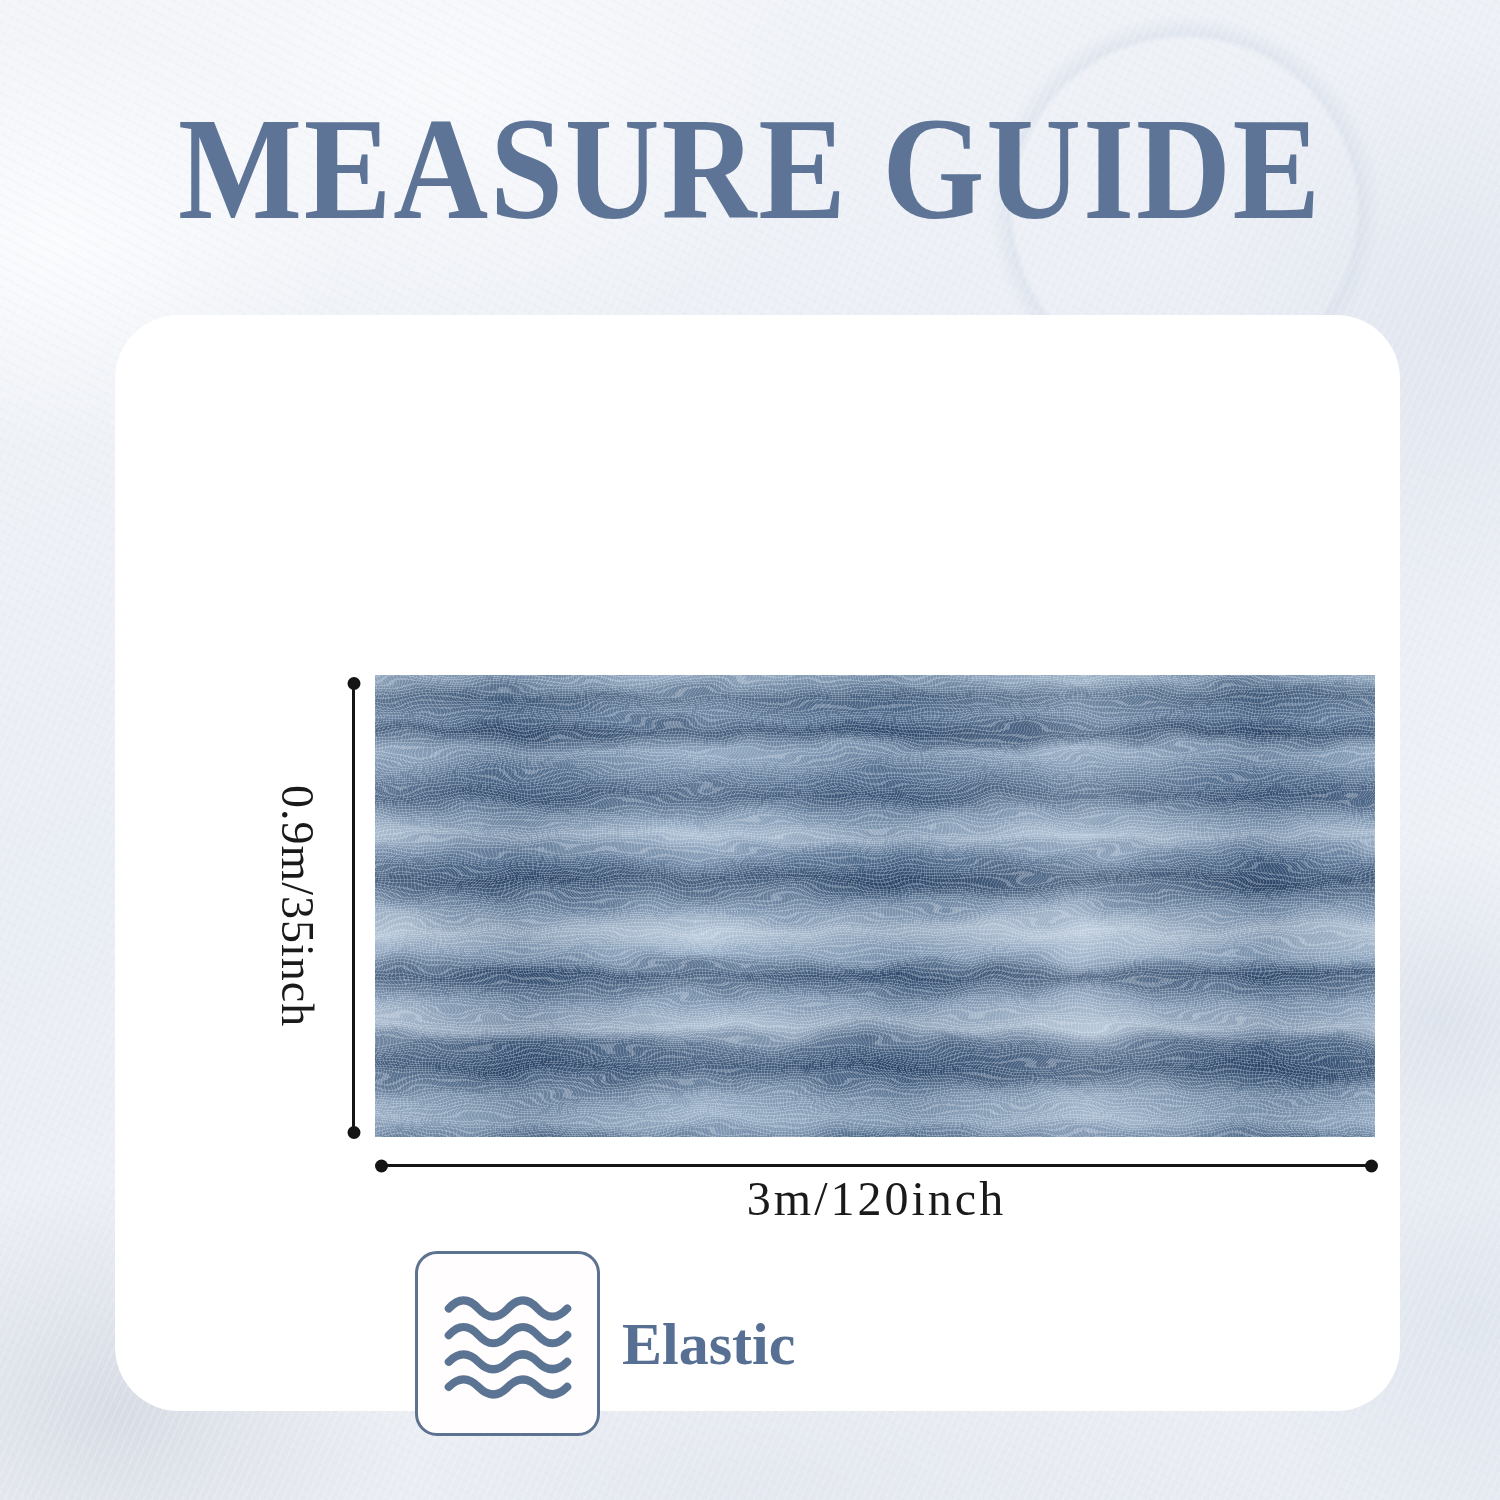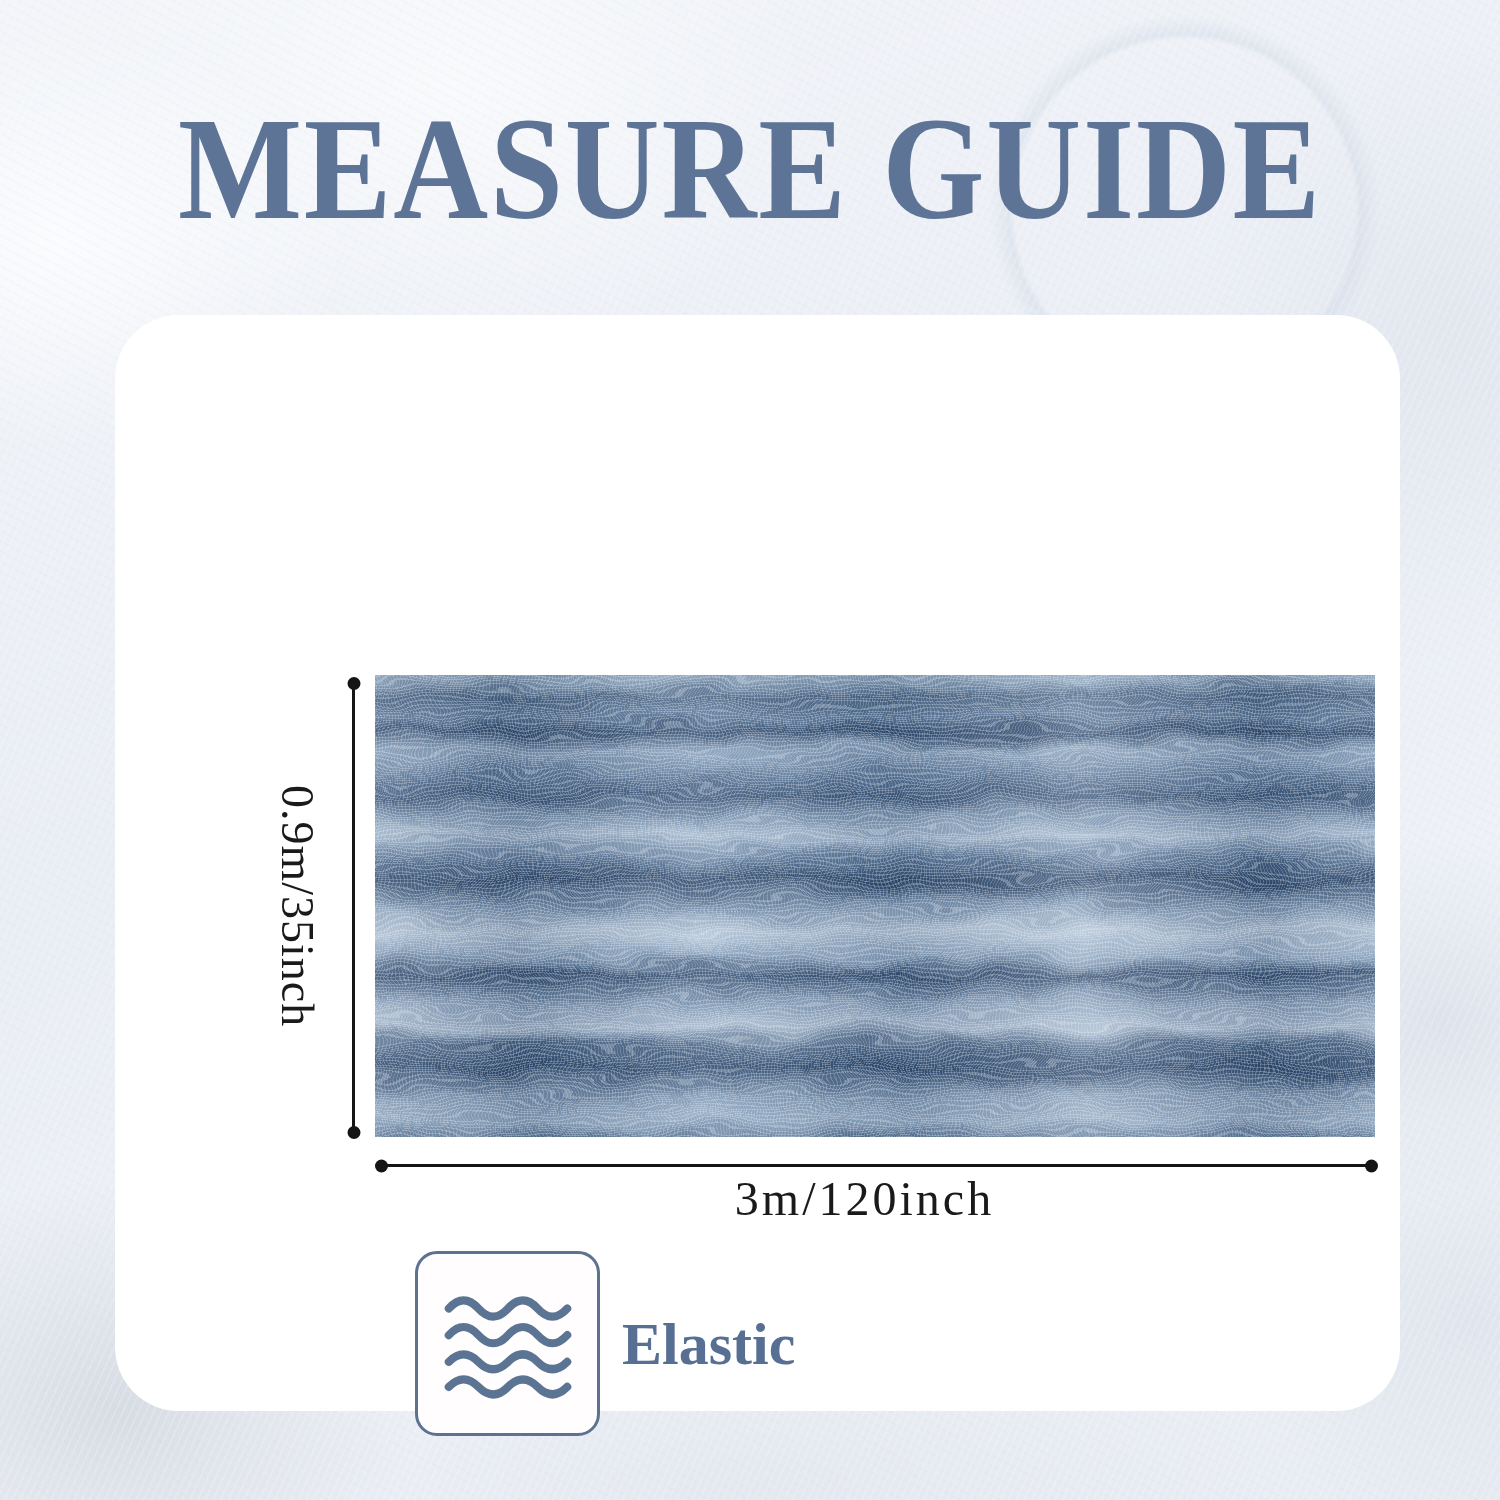--- a/index.html
+++ b/index.html
@@ -75,21 +75,21 @@
 
   .v-label-wrap{
     position:absolute;left:146px;top:362px;width:72px;height:458px;
     display:flex;align-items:center;justify-content:center;
   }
   .v-label{
     writing-mode:vertical-rl;
     font-size:46px;color:#1a1a1a;letter-spacing:1px;white-space:nowrap;
   }
   .h-label{
-    position:absolute;left:254px;top:856px;width:991px;text-align:center;
+    position:absolute;left:266px;top:856px;width:991px;text-align:center;
     font-size:48px;color:#1a1a1a;letter-spacing:3px;white-space:nowrap;
   }
 
   
   .feature{position:absolute;display:flex;align-items:center;gap:22px;}
   .f-elastic{left:300px;top:936px;}
   .f-lithe{left:862px;top:936px;}
   .fbox{
     width:185px;height:185px;box-sizing:border-box;
     border:3px solid #5c7290;border-radius:22px;background:#fffdfd;

